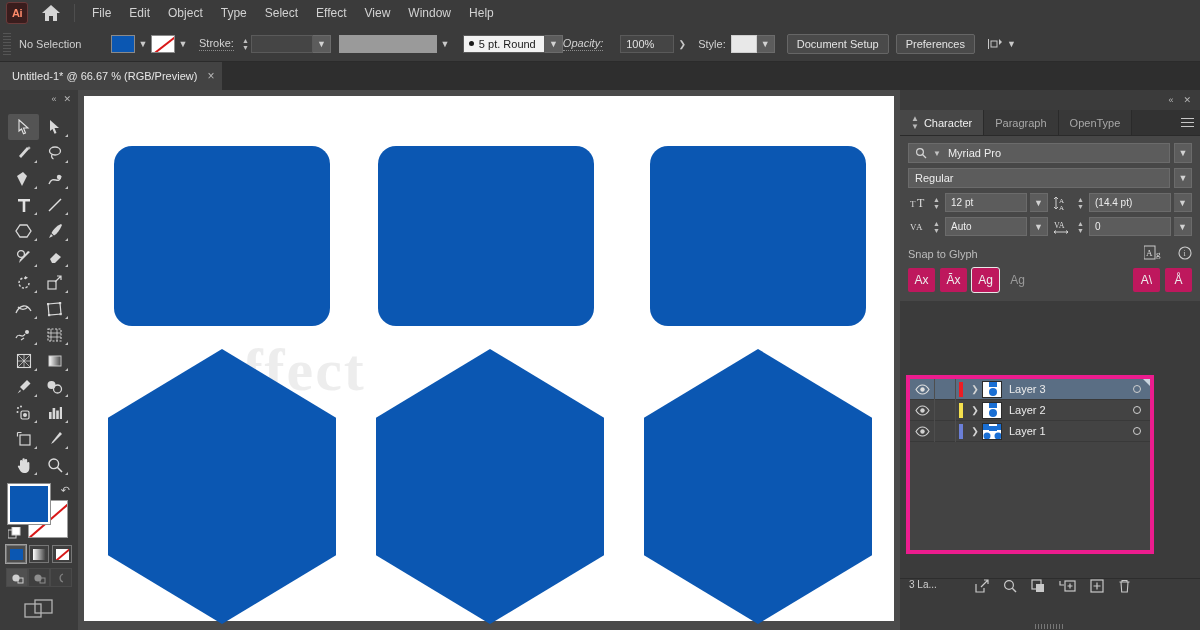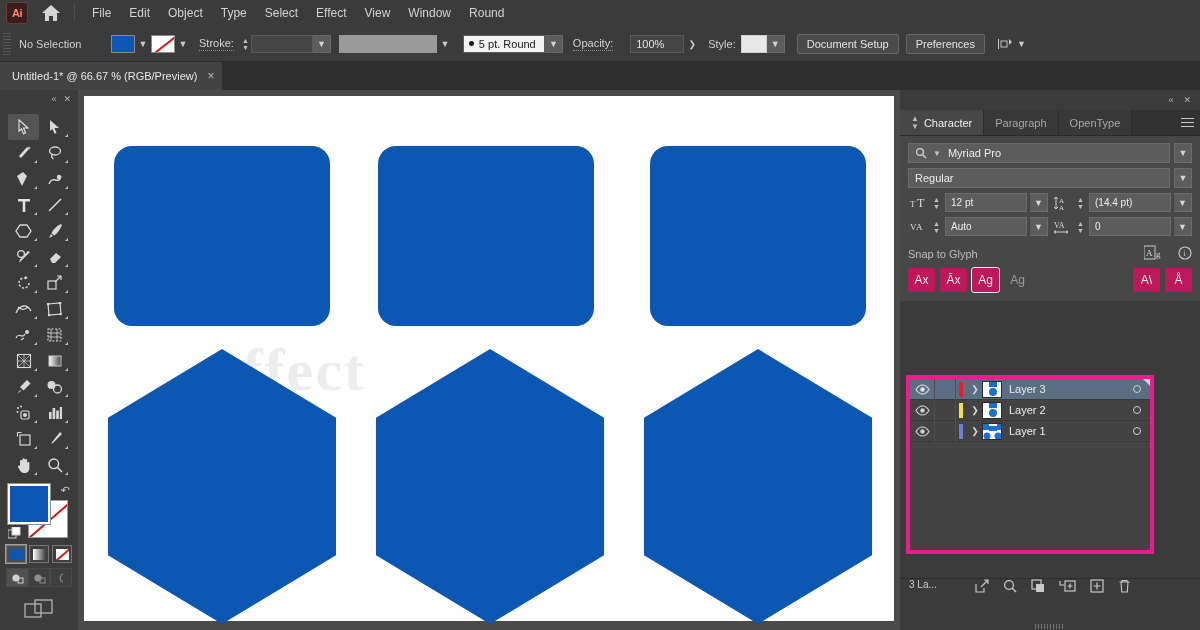--- a/index.html
+++ b/index.html
@@ -202,21 +202,21 @@
     </div>
     <div class="menusep"></div>
     <div class="menu-item">File</div>
     <div class="menu-item">Edit</div>
     <div class="menu-item">Object</div>
     <div class="menu-item">Type</div>
     <div class="menu-item">Select</div>
     <div class="menu-item">Effect</div>
     <div class="menu-item">View</div>
     <div class="menu-item">Window</div>
-    <div class="menu-item">Round</div>
+    <div class="menu-item">Help</div>
   </div>
 
   <div class="controlbar">
     <div class="grip"></div>
     <div class="noselection">No Selection</div>
 
     <div class="swatch-btn sw-fill"></div>
     <div class="caret">▼</div>
     <div class="swatch-btn sw-none"></div>
     <div class="caret">▼</div>
@@ -230,21 +230,21 @@
     <div class="cdrop" style="height:18px;">▼</div>
     <div class="field light" style="width:98px;margin-left:8px;"></div>
     <div class="caret">▼</div>
 
     <div class="field white" style="width:82px;margin-left:10px;">
       <span class="dot"></span>
       <span>5 pt. Round</span>
     </div>
     <div class="cdrop" style="height:18px;">▼</div>
 
-    <div class="lbl dotted" style="margin-left:10px;">Opacity:</div>
+    <div class="lbl dotted" style="font-style:italic;">Opacity:</div>
     <div class="field" style="width:54px;margin-left:17px;">100%</div>
     <div class="caret">❯</div>
 
     <div class="lbl" style="margin-left:8px;">Style:</div>
     <div class="field" style="width:26px;background:#e8e8e8;border-color:#cfcfcf;margin-left:5px;"></div>
     <div class="cdrop" style="height:18px;">▼</div>
 
     <div class="btn" style="margin-left:12px;">Document Setup</div>
     <div class="btn" style="margin-left:7px;">Preferences</div>
 

